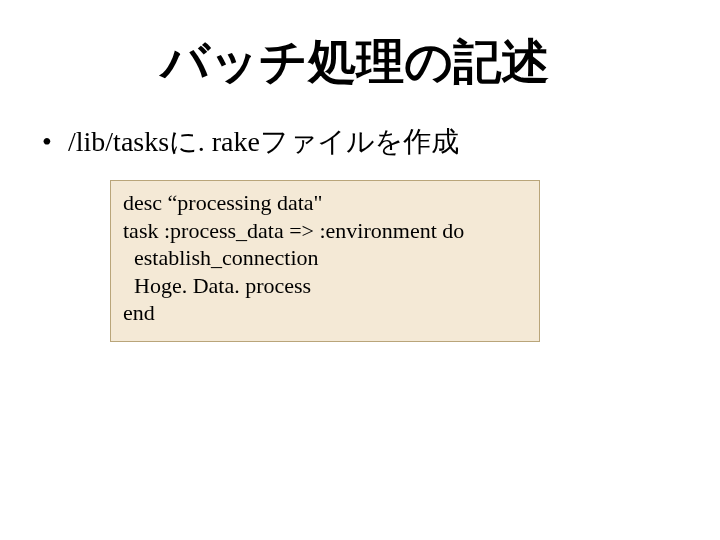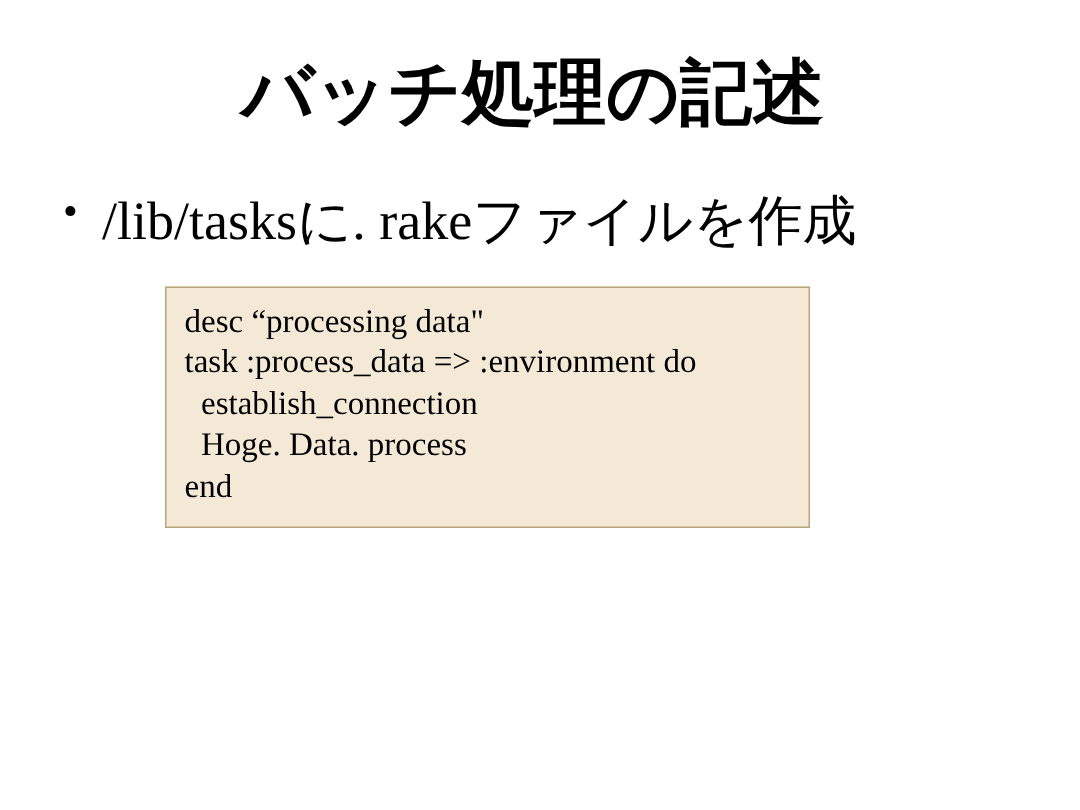--- a/index.html
+++ b/index.html
@@ -24,21 +24,21 @@
     text-align: center;
     margin: 10px 0 30px 0;
     letter-spacing: 0px;
   }
   .bullets {
     list-style: none;
     padding: 0 0 0 10px;
     margin: 0 0 20px 0;
   }
   .bullets li {
-    font-size: 36px;
+    font-size: 28px;
     line-height: 1.3;
     margin: 0;
     padding-left: 28px;
     position: relative;
   }
   .bullets li::before {
     content: "•";
     position: absolute;
     left: 2px;
     top: 0;

